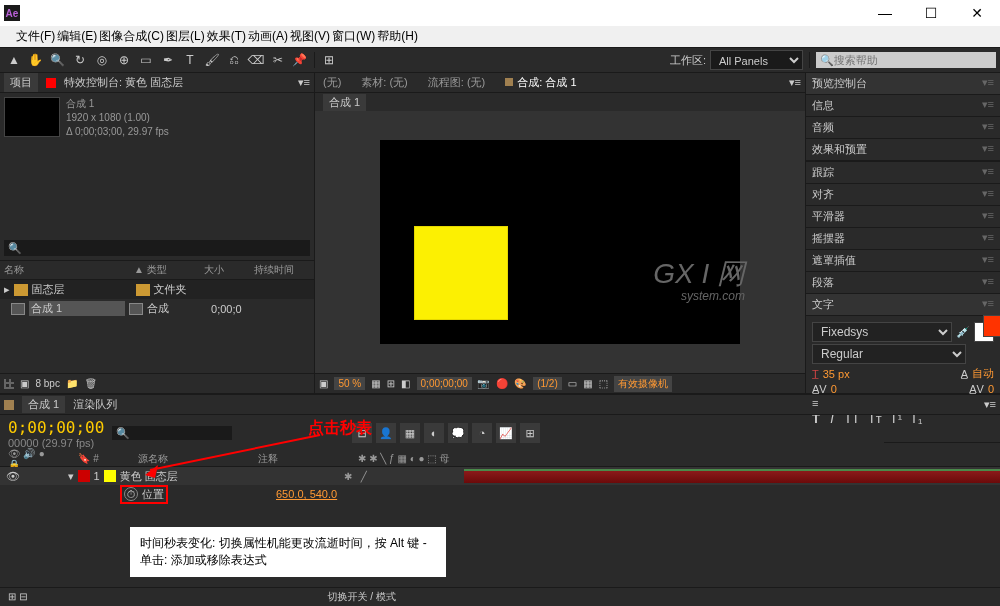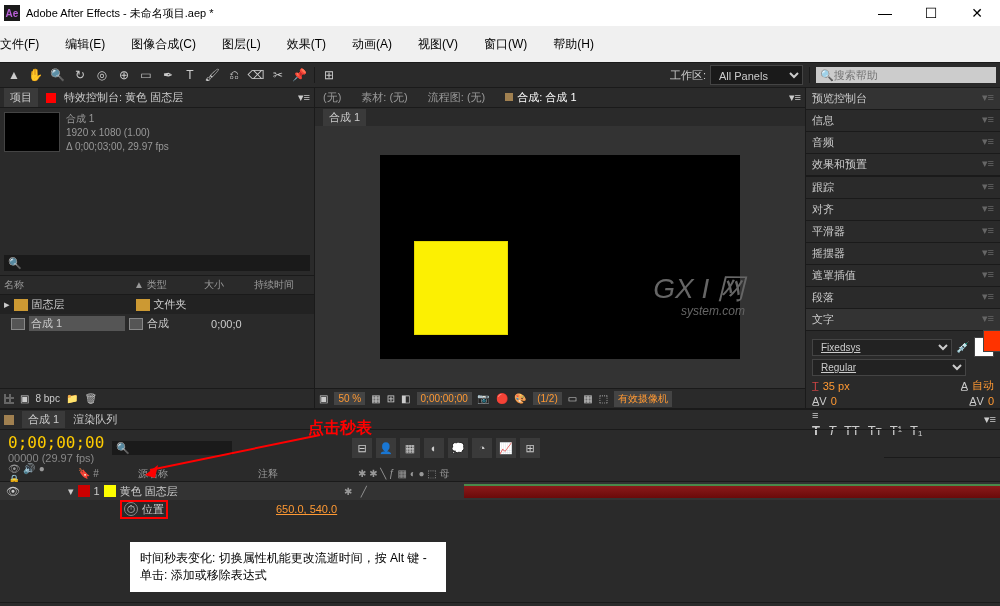--- a/index.html
+++ b/index.html
@@ -1,21 +1,21 @@
 <!DOCTYPE html>
 <html><head>
 <meta charset="utf-8">
 <style>
 * { margin: 0; padding: 0; box-sizing: border-box; font-family: "Microsoft YaHei", sans-serif; user-select: none; }
 body { width: 1000px; height: 606px; background: #2a2a2a; color: #ccc; font-size: 11px; overflow: hidden; position: relative; }
 .titlebar { height: 26px; background: #fff; display: flex; align-items: center; color: #000; padding-left: 4px; }
 .titlebar .icon { width: 16px; height: 16px; background: #1a1a1a; margin-right: 6px; display: inline-flex; align-items: center; justify-content: center; color: #b860d6; font-weight: bold; font-size: 10px; }
 .titlebar .controls { margin-left: auto; display: flex; }
 .titlebar .controls div { width: 46px; height: 26px; display: flex; align-items: center; justify-content: center; font-size: 14px; }
-.menubar { height: 36px; background: #f0f0f0; color: #000; display: flex; align-items: center; padding-left: 0; gap: 26px; font-size: 12px; }
+.menubar { height: 21px; background: #f0f0f0; color: #000; display: flex; align-items: center; padding-left: 16px; gap: 2px; font-size: 12px; }
 .toolbar { height: 26px; background: #2a2a2a; border-top: 1px solid #1a1a1a; border-bottom: 1px solid #1a1a1a; display: flex; align-items: center; padding: 0 4px; gap: 2px; }
 .toolbar .tool { width: 20px; height: 20px; display: flex; align-items: center; justify-content: center; color: #ccc; font-size: 12px; }
 .toolbar .sep { width: 1px; height: 16px; background: #1a1a1a; margin: 0 2px; }
 .toolbar .workspace { margin-left: auto; display: flex; align-items: center; gap: 4px; }
 .toolbar .workspace select { background: #1a1a1a; color: #ccc; border: 1px solid #444; font-size: 11px; padding: 3px 18px 1px 4px; }
 .toolbar .search { display: flex; align-items: center; background: #ccc; height: 16px; padding: 0 4px; width: 180px; }
 .toolbar .search input { background: transparent; border: none; color: #333; font-size: 11px; width: 100%; outline: none; }
 .main { display: flex; height: 320px; }
 .left-panel { width: 314px; background: #2a2a2a; display: flex; flex-direction: column; }
 .tabs { height: 20px; background: #2a2a2a; display: flex; align-items: center; padding-left: 4px; gap: 8px; border-bottom: 1px solid #1a1a1a; }
@@ -50,21 +50,21 @@
 .watermark { position: absolute; bottom: 70px; right: 60px; color: #666; font-size: 28px; font-style: italic; pointer-events: none; }
 .watermark .sub { font-size: 12px; display: block; text-align: right; margin-top: -4px; }
 .view-footer { height: 20px; display: flex; align-items: center; gap: 6px; padding: 0 4px; font-size: 10px; border-top: 1px solid #1a1a1a; }
 .view-footer .sel { background: #444; padding: 1px 4px; color: #ff9933; }
 .right-panel { width: 194px; background: #2a2a2a; display: flex; flex-direction: column; }
 .right-panel .sec { border-bottom: 1px solid #1a1a1a; padding: 3px 6px; font-size: 11px; display: flex; align-items: flex-start; }
 .right-panel .sec .arrow { margin-left: auto; color: #666; }
 .right-panel .sec.header { background: #333; }
 .char-panel { padding: 4px 6px; font-size: 11px; }
 .char-panel .row { display: flex; align-items: center; gap: 4px; margin: 2px 0; }
-.char-panel select { background: #222; color: #ccc; border: 1px solid #444; font-size: 10px; padding: 1px 4px; flex: 1; text-decoration: underline; }
+.char-panel select { background: #222; color: #ccc; border: 1px solid #444; font-size: 12px; padding: 1px 4px; flex: 1; }
 .char-panel .swatch { width: 20px; height: 20px; background: #fff; border: 1px solid #444; position: relative; }
 .char-panel .swatch::after { content: ''; position: absolute; width: 20px; height: 20px; background: #ff3300; border: 1px solid #444; top: -8px; left: 8px; }
 .char-panel .orange { color: #ff9933; }
 .timeline { height: 212px; background: #2a2a2a; display: flex; flex-direction: column; border-top: 2px solid #1a1a1a; }
 .tl-tabs { height: 20px; display: flex; align-items: center; padding-left: 4px; gap: 8px; border-bottom: 1px solid #1a1a1a; }
 .tl-tabs .tab { background: #3a3a3a; padding: 1px 6px; font-size: 11px; }
 .tl-header { height: 36px; display: flex; align-items: center; padding: 0 8px; gap: 8px; }
 .timecode { color: #ffcc00; font-size: 16px; font-family: monospace; }
 .timecode-sub { color: #888; font-size: 11px; }
 .tl-search { background: #1a1a1a; height: 14px; width: 120px; display: flex; align-items: center; padding: 0 4px; }
@@ -87,21 +87,20 @@
 .yellow-chip { width: 12px; height: 12px; background: #ffff00; display: inline-block; }
 .red-chip { width: 12px; height: 12px; background: #cc0000; display: inline-block; }
 .eye { width: 14px; height: 14px; display: inline-flex; align-items: center; justify-content: center; }
 .grid-icon { display: inline-block; width: 10px; height: 10px; background: repeating-linear-gradient(0deg,#666 0 2px,transparent 2px 5px), repeating-linear-gradient(90deg,#666 0 2px,transparent 2px 5px); }
 </style>
 </head>
 <body>
 
 <div class="titlebar">
   <span class="icon">Ae</span>
-  <span><span>Adobe After Effects</span> - <span>未命名项目.aep *</span></span>
   <div class="controls">
     <div>—</div>
     <div>☐</div>
     <div>✕</div>
   </div>
 </div>
 
 <div class="menubar">
   <span>文件(F)</span>
   <span>编辑(E)</span>

